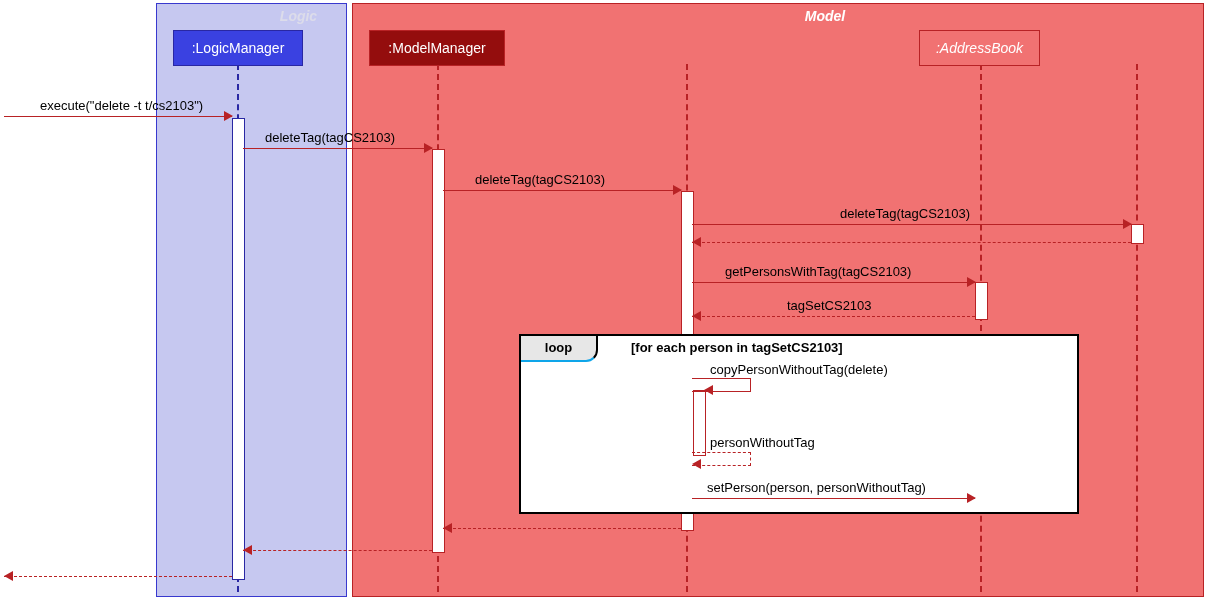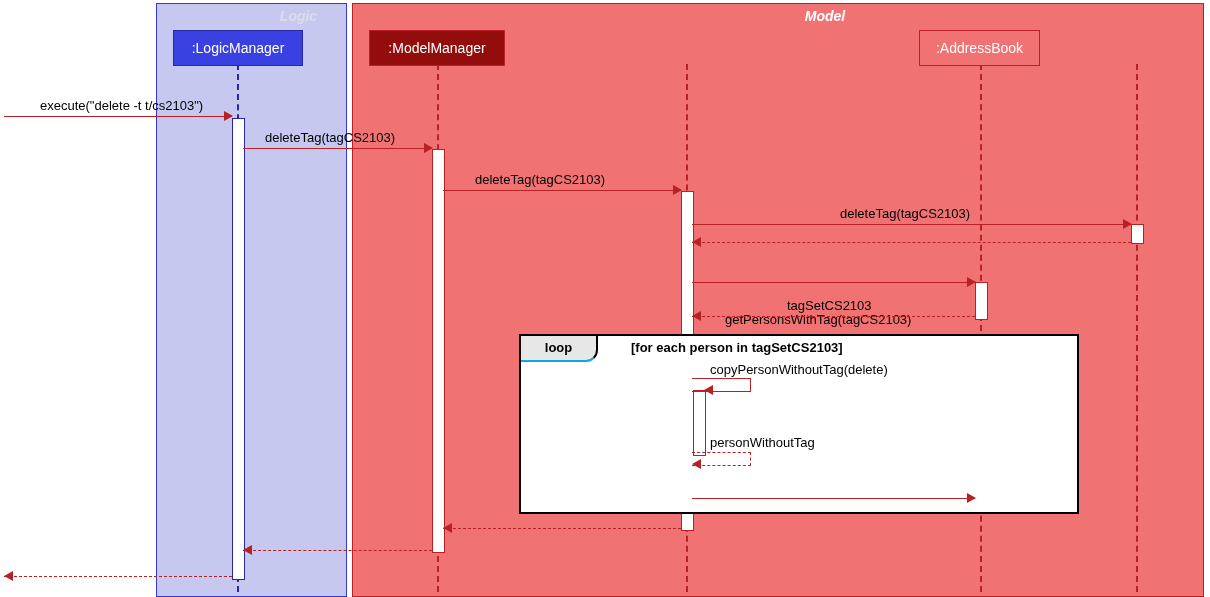--- a/index.html
+++ b/index.html
@@ -50,21 +50,21 @@
     top: 30px;
     height: 34px;
     text-align: center;
     border: 1.5px solid #b82225;
     line-height: 34px;
     font-size: 14px;
   }
   .p-logic { left: 173px; width: 128px; background:#3a41e1; color:#fff; border-color:#2927a3;}
   .p-mm   { left: 369px; width: 134px; background:#940d0d; color:#fff; }
   .p-cti  { left: 551px; width: 269px; background:#f17272; color:#fff; }
-  .p-ab   { left: 919px; width: 119px; background:#f17272; color:#fff; }
+  .p-ab   { left: 919px; width: 119px; background:#f17272; color:#fff;font-style:italic; }
   .p-tt   { left: 1090px; width:92px;  background:#f17272; color:#fff; }
   .lifeline {
     position: absolute;
     top: 64px;
     width: 0;
     border-left: 2px dashed #b82225;
     height: 528px;
   }
   .ll-logic { left: 237px; border-color:#2927a3;}
   .ll-mm   { left: 437px; }
@@ -183,21 +183,21 @@
   <div class="arrow-solid" style="left:443px; top:190px; width:238px;"></div>
   <div class="ah-r" style="left:673px; top:185px;"></div>
 
   <div class="msg" style="left:840px; top:206px;">deleteTag(tagCS2103)</div>
   <div class="arrow-solid" style="left:692px; top:224px; width:439px;"></div>
   <div class="ah-r" style="left:1123px; top:219px;"></div>
 
   <div class="arrow-dashed" style="left:692px; top:242px; width:439px;"></div>
   <div class="ah-l" style="left:692px; top:237px;"></div>
 
-  <div class="msg" style="left:725px; top:264px;margin-top:48px;">getPersonsWithTag(tagCS2103)</div>
+  <div class="msg" style="left:725px; top:264px;">getPersonsWithTag(tagCS2103)</div>
   <div class="arrow-solid" style="left:692px; top:282px; width:283px;"></div>
   <div class="ah-r" style="left:967px; top:277px;"></div>
 
   <div class="msg" style="left:787px; top:298px;">tagSetCS2103</div>
   <div class="arrow-dashed" style="left:692px; top:316px; width:283px;"></div>
   <div class="ah-l" style="left:692px; top:311px;"></div>
 
   <div class="loop-box">
     <div class="loop-tab">loop</div>
     <div class="loop-cond">[for each person in tagSetCS2103]</div>
@@ -206,20 +206,21 @@
   <div class="activation" style="left:693px; top:390px; height:64px;"></div>
 
   <div class="msg" style="left:710px; top:362px;">copyPersonWithoutTag(delete)</div>
   <div class="self-arrow" style="left:692px; top:378px; width:58px; height:12px;"></div>
   <div class="ah-l" style="left:704px; top:385px;"></div>
 
   <div class="msg" style="left:710px; top:435px;">personWithoutTag</div>
   <div class="self-arrow-d" style="left:692px; top:452px; width:58px; height:12px;"></div>
   <div class="ah-l" style="left:692px; top:459px;"></div>
 
+  <div class="msg" style="left:707px; top:480px;">setPerson(person, personWithoutTag)</div>
   <div class="arrow-solid" style="left:692px; top:498px; width:283px;"></div>
   <div class="ah-r" style="left:967px; top:493px;"></div>
 
   <div class="arrow-dashed" style="left:443px; top:528px; width:238px;"></div>
   <div class="ah-l" style="left:443px; top:523px;"></div>
 
   <div class="arrow-dashed" style="left:243px; top:550px; width:189px;"></div>
   <div class="ah-l" style="left:243px; top:545px;"></div>
 
   <div class="arrow-dashed" style="left:4px; top:576px; width:228px;"></div>

